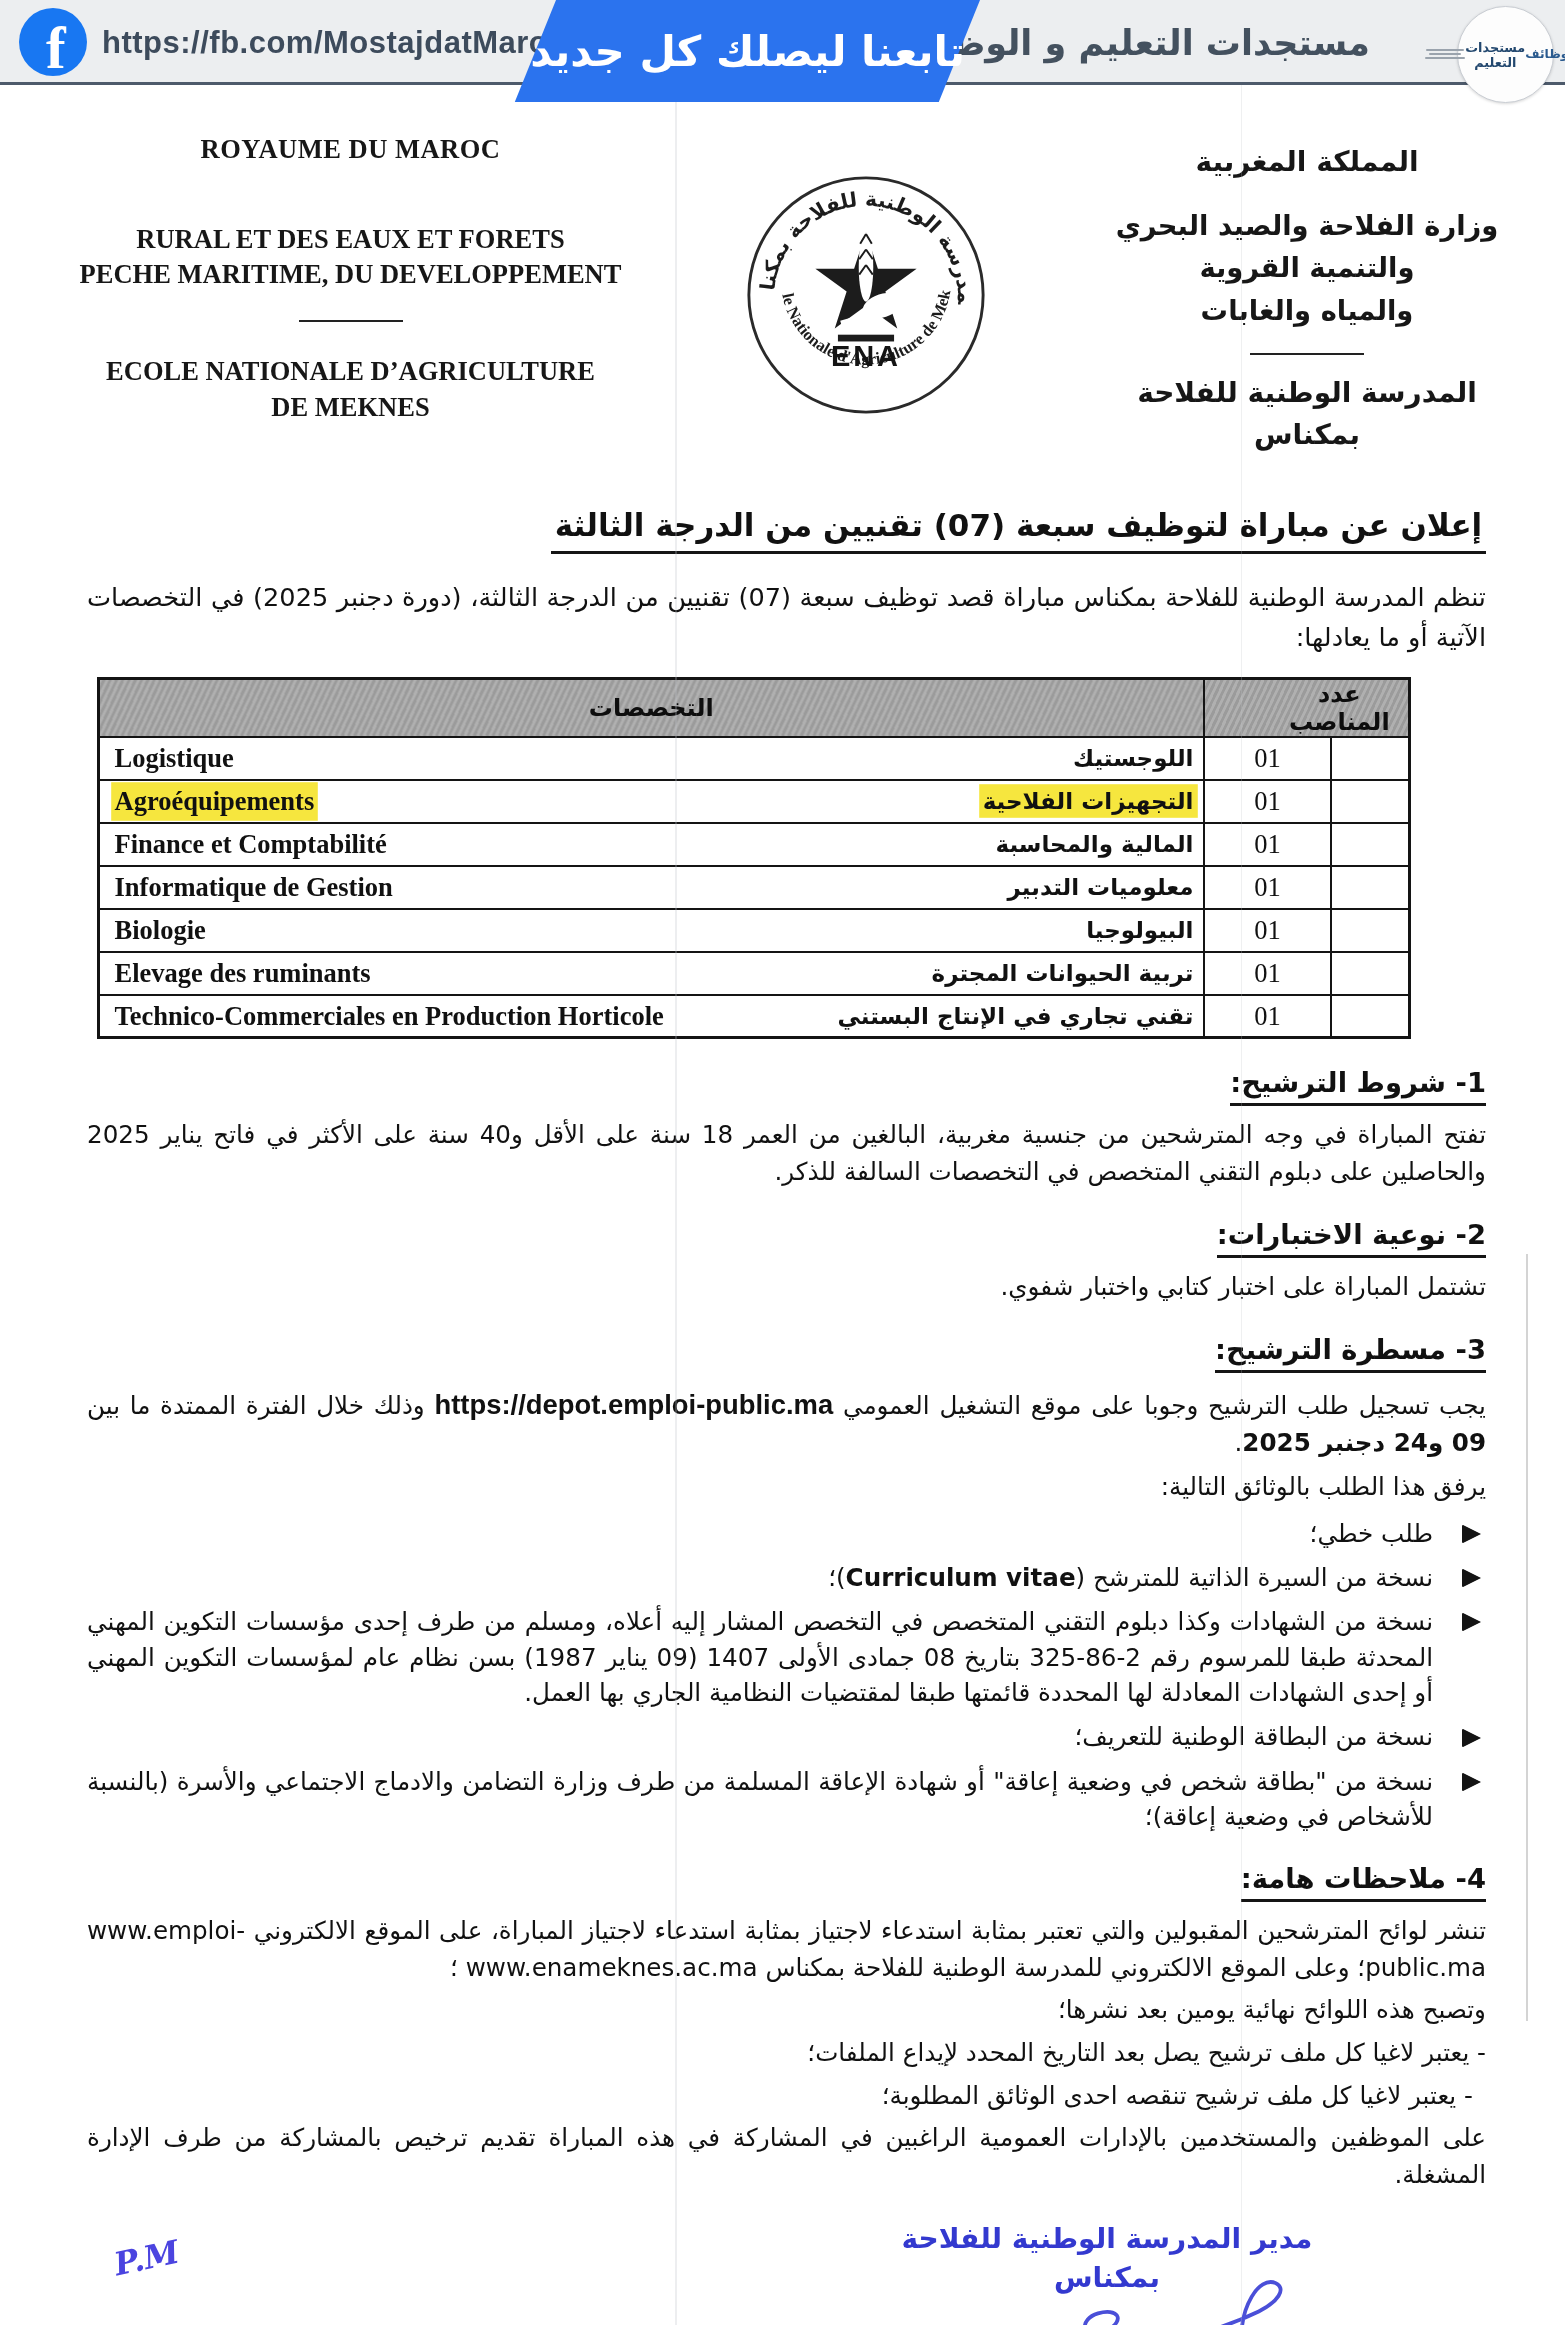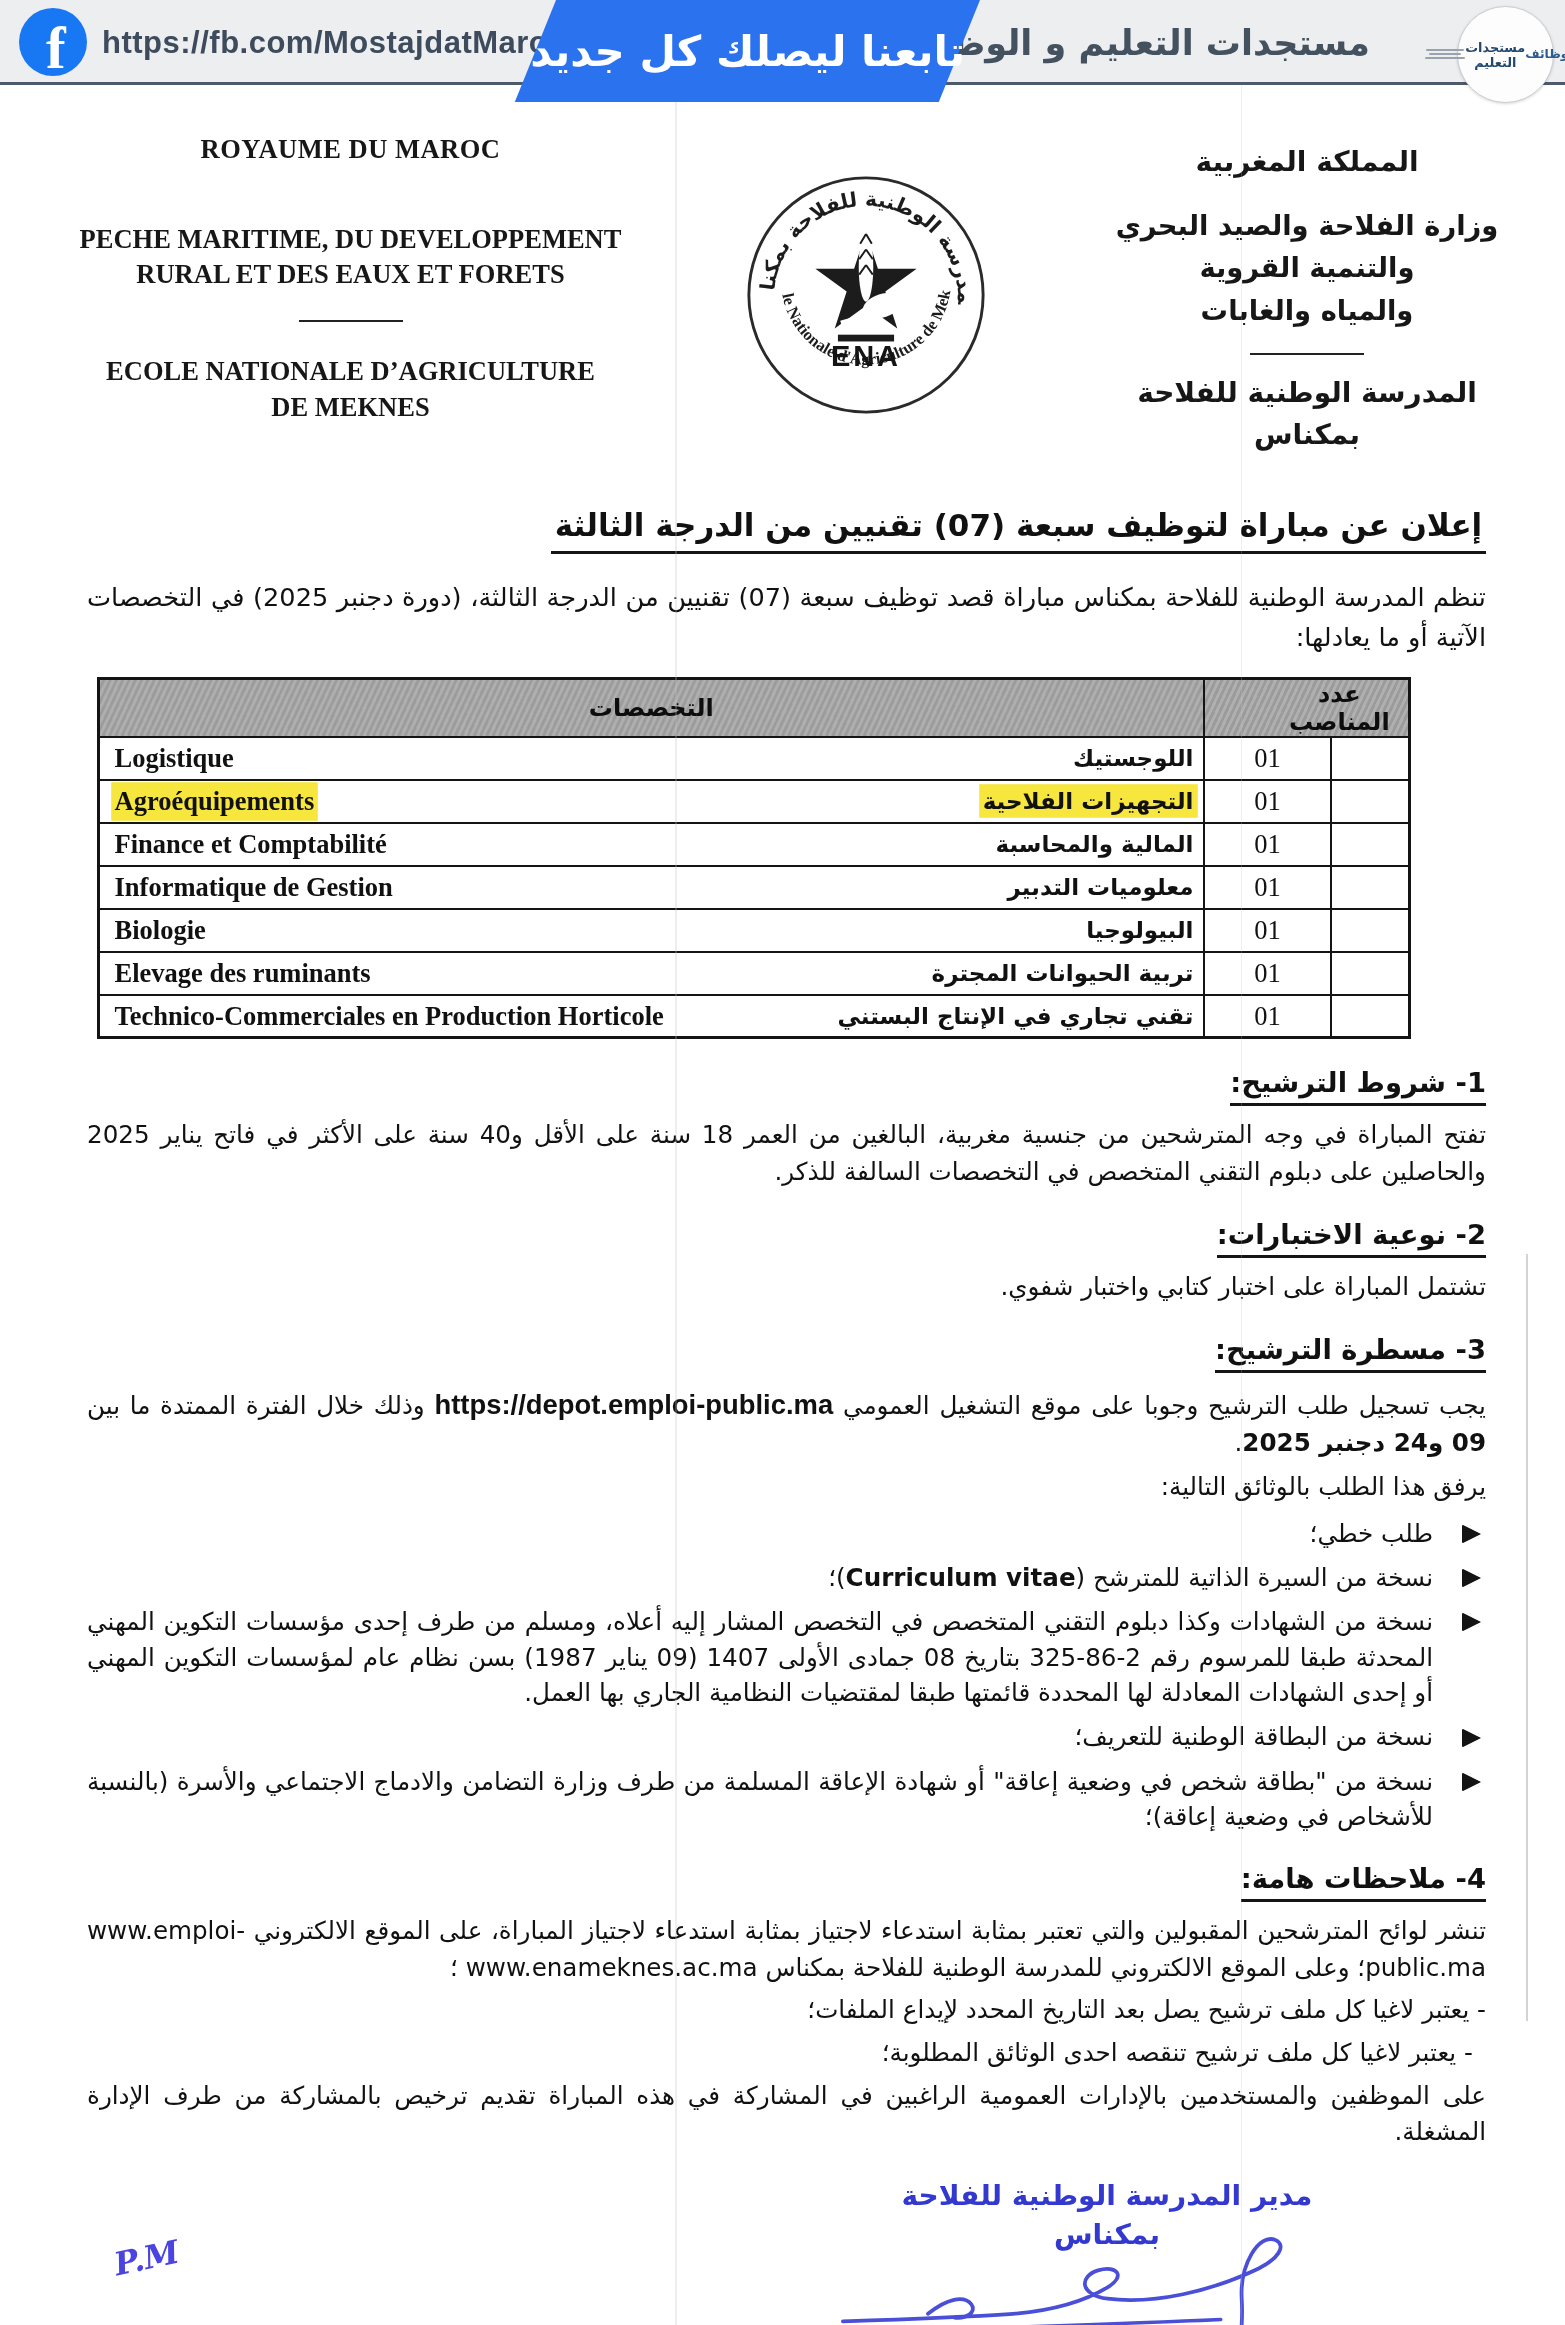--- a/index.html
+++ b/index.html
@@ -109,22 +109,22 @@
     </div>
     <div class="badge-t1">مستجدات التعليم</div>
     <div class="badge-t2">والوظائف</div>
   </div>
 </div>
 
 <div class="letterhead">
   <div class="lh-fr">
     <div class="kingdom">ROYAUME DU MAROC</div>
     <div class="ministry">
+      <div>RURAL ET DES EAUX ET FORETS</div>
       <div>PECHE MARITIME, DU DEVELOPPEMENT</div>
-      <div>RURAL ET DES EAUX ET FORETS</div>
     </div>
     <div class="lh-divider"></div>
     <div class="school">
       <div>ECOLE NATIONALE D’AGRICULTURE</div>
       <div>DE MEKNES</div>
     </div>
   </div>
 
   <div class="lh-seal">
     <svg width="242" height="242" viewBox="0 0 250 250">
@@ -284,20 +284,21 @@
       <span>نسخة من "بطاقة شخص في وضعية إعاقة" أو شهادة الإعاقة المسلمة من طرف وزارة التضامن والادماج الاجتماعي والأسرة (بالنسبة للأشخاص في وضعية إعاقة)؛</span></div>
   </div>
 
   <div class="sec-head"><span>4- ملاحظات هامة:</span></div>
   <p class="sec-body">
     <span>تنشر لوائح المترشحين المقبولين والتي تعتبر بمثابة استدعاء لاجتياز بمثابة استدعاء لاجتياز المباراة، على الموقع الالكتروني</span>
     <span class="ltr">www.emploi-public.ma</span><span>؛ وعلى الموقع الالكتروني للمدرسة الوطنية للفلاحة بمكناس</span>
     <span class="ltr">www.enameknes.ac.ma</span>
     <span>؛</span>
   </p>
+  <p class="note-line">وتصبح هذه اللوائح نهائية يومين بعد نشرها؛</p>
   <p class="note-line">- يعتبر لاغيا كل ملف ترشيح يصل بعد التاريخ المحدد لإيداع الملفات؛</p>
   <p class="note-line" style="padding-right:13.2px">- يعتبر لاغيا كل ملف ترشيح تنقصه احدى الوثائق المطلوبة؛</p>
   <p class="note-line">على الموظفين والمستخدمين بالإدارات العمومية الراغبين في المشاركة في هذه المباراة تقديم ترخيص بالمشاركة من طرف الإدارة المشغلة.</p>
 
   <div class="margin-note" style="top: 2239px;">P.M</div>
 
   <div class="sig-wrap">
     <div class="sig-title">
       <div>مدير المدرسة الوطنية للفلاحة</div>
       <div>بمكناس</div>

